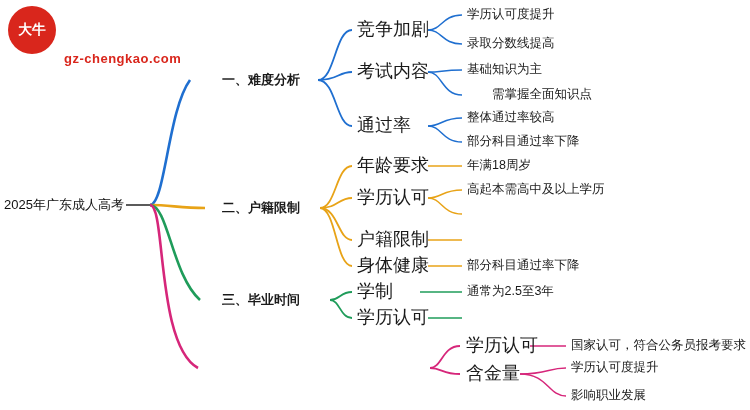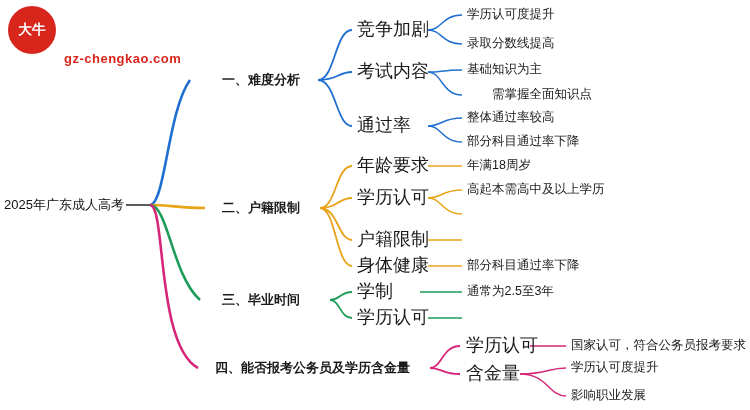--- a/index.html
+++ b/index.html
@@ -129,20 +129,19 @@
   <div class="node lvl2" style="left:357px;top:266px;">身体健康</div>
   <div class="node lvl3" style="left:467px;top:166px;text-align:center;">年满18周岁</div>
   <div class="node lvl3" style="left:467px;top:190px;">高起本需高中及以上学历</div>
   <div class="node lvl3" style="left:467px;top:266px;">部分科目通过率下降</div>
 
   <div class="node lvl1" style="left:222px;top:300px;">三、毕业时间</div>
   <div class="node lvl2" style="left:357px;top:292px;">学制</div>
   <div class="node lvl2" style="left:357px;top:318px;">学历认可</div>
   <div class="node lvl3" style="left:467px;top:292px;">通常为2.5至3年</div>
 
-  <div class="node lvl1" style="left:215px;top:368px;">四、能否报考公务员及学历含金量</div>
   <div class="node lvl2" style="left:466px;top:346px;">学历认可</div>
   <div class="node lvl2" style="left:466px;top:374px;">含金量</div>
   <div class="node lvl3" style="left:571px;top:346px;">国家认可，符合公务员报考要求</div>
   <div class="node lvl3" style="left:571px;top:368px;">学历认可度提升</div>
   <div class="node lvl3" style="left:571px;top:396px;">影响职业发展</div>
 
 </div>
 
 </body></html>

